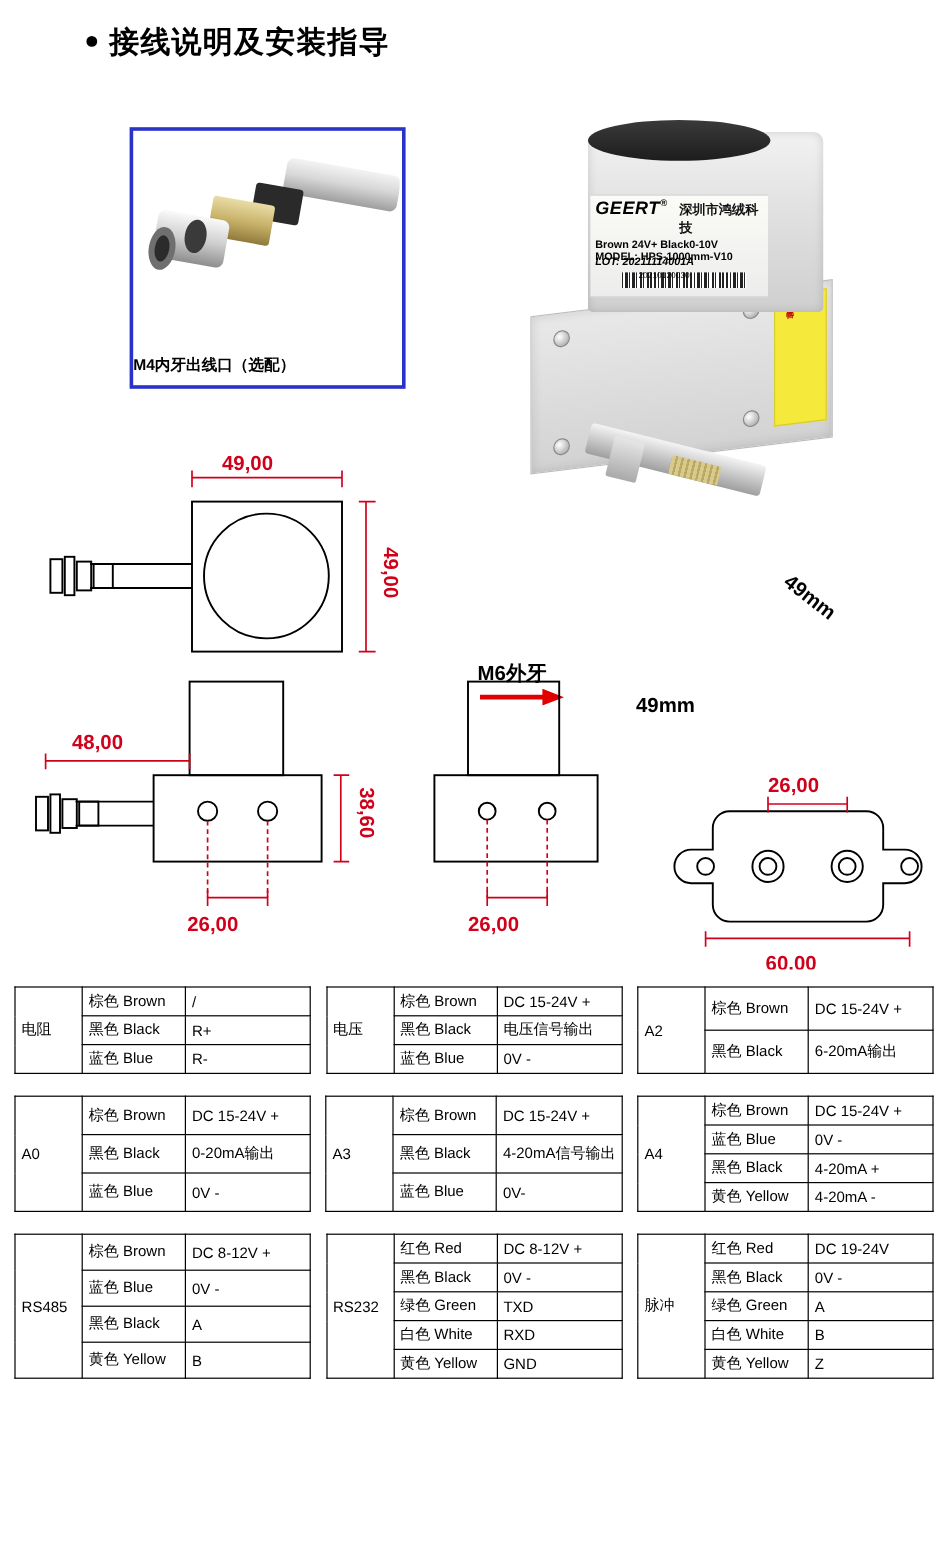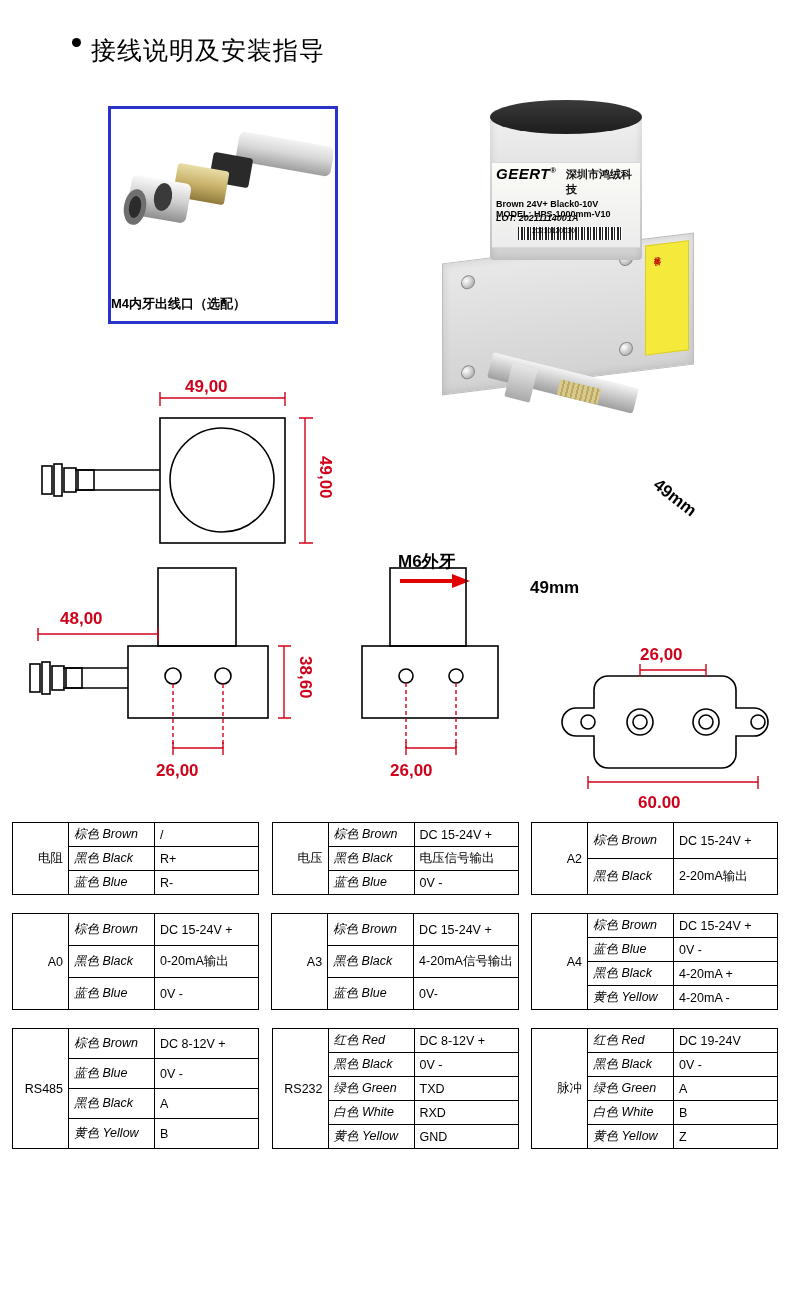--- a/index.html
+++ b/index.html
@@ -2,33 +2,33 @@
 <html><head>
 <meta charset="utf-8">
 <style>
   html,body{margin:0;padding:0;background:#ffffff;}
   body{width:790px;height:1303px;position:relative;font-family:"Liberation Sans","DejaVu Sans",sans-serif;color:#000;}
   .page{position:relative;width:790px;height:1303px;overflow:hidden;}
 
   
   .heading{position:absolute;left:72px;top:18px;display:flex;align-items:center;gap:10px;}
   .heading .bullet{width:9px;height:9px;border-radius:50%;background:#000;display:inline-block;}
-  .heading .htext{font-size:25px;font-weight:normal;letter-spacing:1px;margin-top:16px;}
+  .heading .htext{font-size:25px;font-weight:bold;letter-spacing:1px;}
 
   
   .photo-area{position:absolute;left:0;top:88px;width:790px;height:730px;}
 
   
   .inset{position:absolute;left:108px;top:18px;width:230px;height:218px;border:3px solid #2a33c9;background:#ffffff;box-sizing:border-box;}
   .inset .cable{position:absolute;left:8px;top:22px;width:214px;height:120px;}
   .inset .caption{position:absolute;left:0;bottom:8px;width:100%;text-align:left;font-size:13px;font-weight:bold;}
 
   
   .sensor{position:absolute;left:430px;top:10px;width:300px;height:420px;}
-  .cyl{position:absolute;left:60px;top:12px;width:152px;height:150px;background:linear-gradient(180deg,#f2f2f2 0%,#e2e2e2 40%,#cfcfcf 100%);border-radius:8px 8px 4px 4px;box-shadow:inset 0 0 8px rgba(0,0,0,.15);}
+  .cyl{position:absolute;left:60px;top:12px;width:152px;height:150px;background:linear-gradient(180deg,#f2f2f2 0%,#e2e2e2 40%,#cfcfcf 100%);border-radius:8px 8px 4px 4px;box-shadow:inset 0 0 8px rgba(0,0,0,.15);padding-left:44px;}
   .cyl .cap{position:absolute;left:0;top:-10px;width:152px;height:34px;border-radius:50%;background:linear-gradient(180deg,#3a3a3a,#1d1d1d);}
   .cyl .label{position:absolute;left:2px;top:52px;width:148px;height:84px;background:linear-gradient(180deg,#fbfbf7,#ececec);border-top:1px solid #d8d8d8;border-bottom:1px solid #d8d8d8;overflow:hidden;}
   .cyl .label .brand{position:absolute;left:4px;top:2px;font-size:15px;font-weight:bold;font-style:italic;letter-spacing:.5px;}
   .cyl .label .brand sup{font-size:8px;}
   .cyl .label .cn{position:absolute;left:74px;top:4px;font-size:11px;font-weight:bold;color:#111;}
   .cyl .label .ln{position:absolute;left:4px;font-size:9px;font-weight:bold;white-space:nowrap;}
   .cyl .label .l1{top:22px;margin-top:24px;}
   .cyl .label .l2{top:36px;}
   .cyl .label .l3{top:50px;font-style:italic;}
   .cyl .label .barcode{position:absolute;left:26px;top:64px;width:104px;height:13px;
@@ -54,22 +54,22 @@
 
   
   .draw{position:absolute;}
   .dimtext{font-size:17px;font-weight:bold;fill:#d0021b;}
 
   
   .tables{position:absolute;left:0;top:822px;width:790px;}
   .trow{display:flex;justify-content:space-between;padding:0 12px;box-sizing:border-box;margin-bottom:18px;}
   table.wt{border-collapse:collapse;table-layout:fixed;background:#fff;}
   table.wt td{border:1px solid #000;font-size:12.5px;padding:3px 5px;height:20px;box-sizing:border-box;white-space:nowrap;overflow:hidden;}
-  td.name{text-align:right;font-weight:normal;width:56px;}
-  td.col{width:86px;font-style:italic;}
+  td.name{text-align:left;font-weight:normal;width:56px;}
+  td.col{width:86px;}
   td.val{width:104px;}
 </style>
 </head>
 <body>
 
 <div class="page">
 
   <div class="heading">
     <span class="bullet"></span>
     <span class="htext">接线说明及安装指导</span>
@@ -265,21 +265,21 @@
 
       <table class="wt">
         <tbody>
           <tr>
             <td class="name" rowspan="2">A2</td>
             <td class="col">棕色 Brown</td>
             <td class="val">DC 15-24V  +</td>
           </tr>
           <tr>
             <td class="col">黑色 Black</td>
-            <td class="val">2-20mA输出</td>
+            <td class="val">6-20mA输出</td>
           </tr>
         </tbody>
       </table>
     </div>
 
     <div class="trow">
       <table class="wt">
         <tbody>
           <tr>
             <td class="name" rowspan="3">A0</td>

